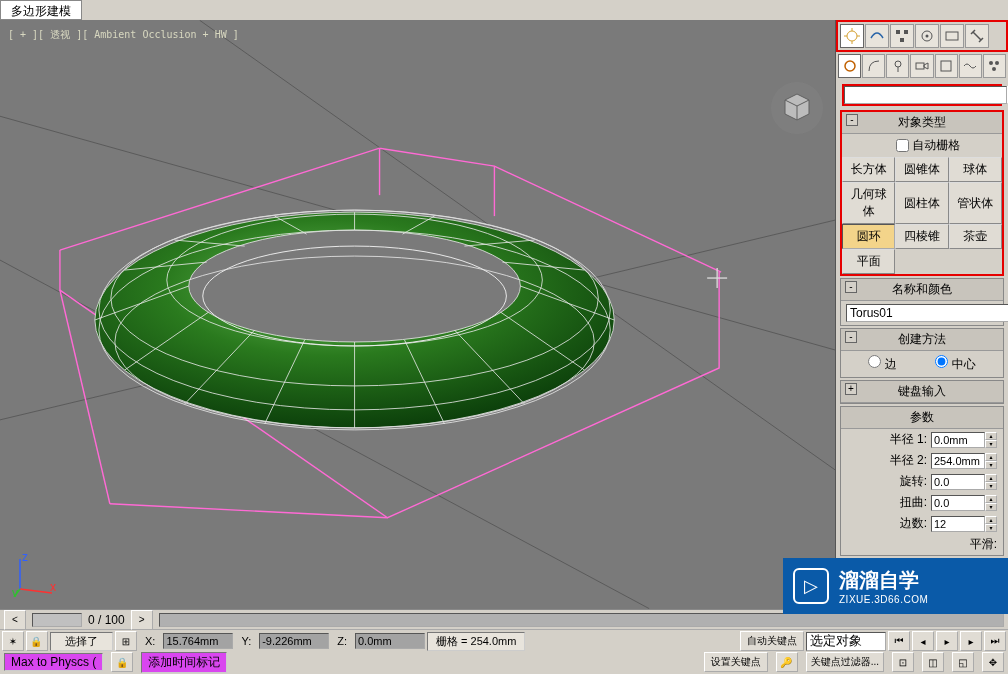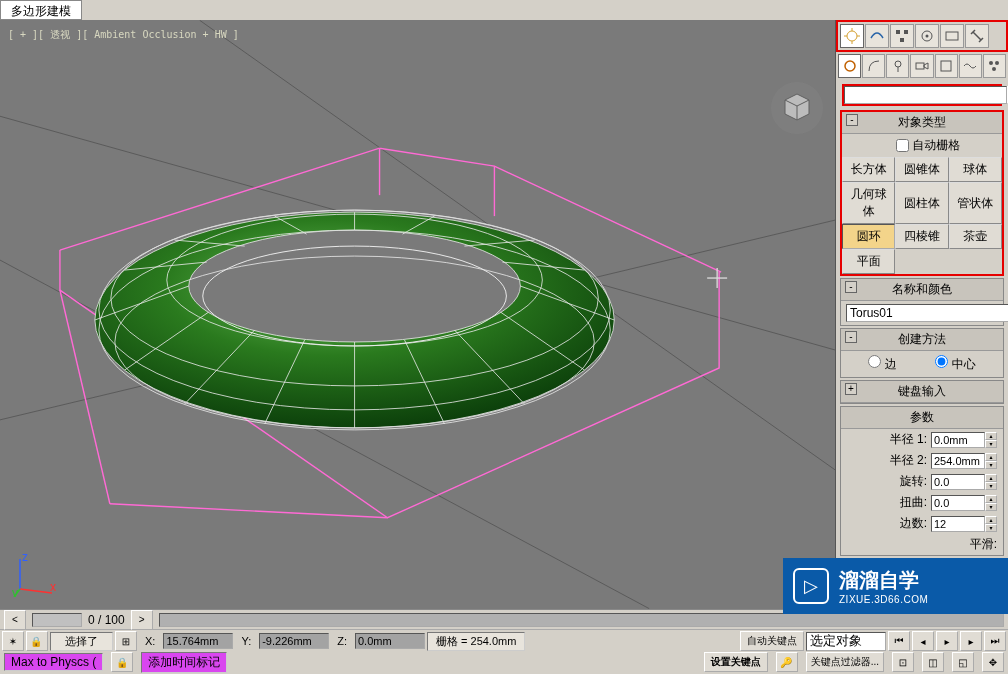--- a/index.html
+++ b/index.html
@@ -398,21 +398,21 @@
     <div class="pb-btn">▸</div>
     <div class="pb-btn">▸</div>
     <div class="pb-btn">⏭</div>
   </div>
 
   <div class="status-row">
     <span class="field">Max to Physcs (</span>
     <div class="pb-btn">🔒</div>
     <span class="field">添加时间标记</span>
     <div style="flex:1"></div>
-    <button class="pb-btn" style="width:auto;padding:0 6px;font-weight:bold;">设置关键点</button>
+    <button class="pb-btn" style="width:auto;padding:0 6px;">设置关键点</button>
     <div class="pb-btn">🔑</div>
     <button class="pb-btn" style="width:auto;padding:0 4px;">关键点过滤器...</button>
     <div class="pb-btn">⊡</div>
     <div class="pb-btn">◫</div>
     <div class="pb-btn">◱</div>
     <div class="pb-btn">✥</div>
   </div>
 </div>
 
 </body></html>

